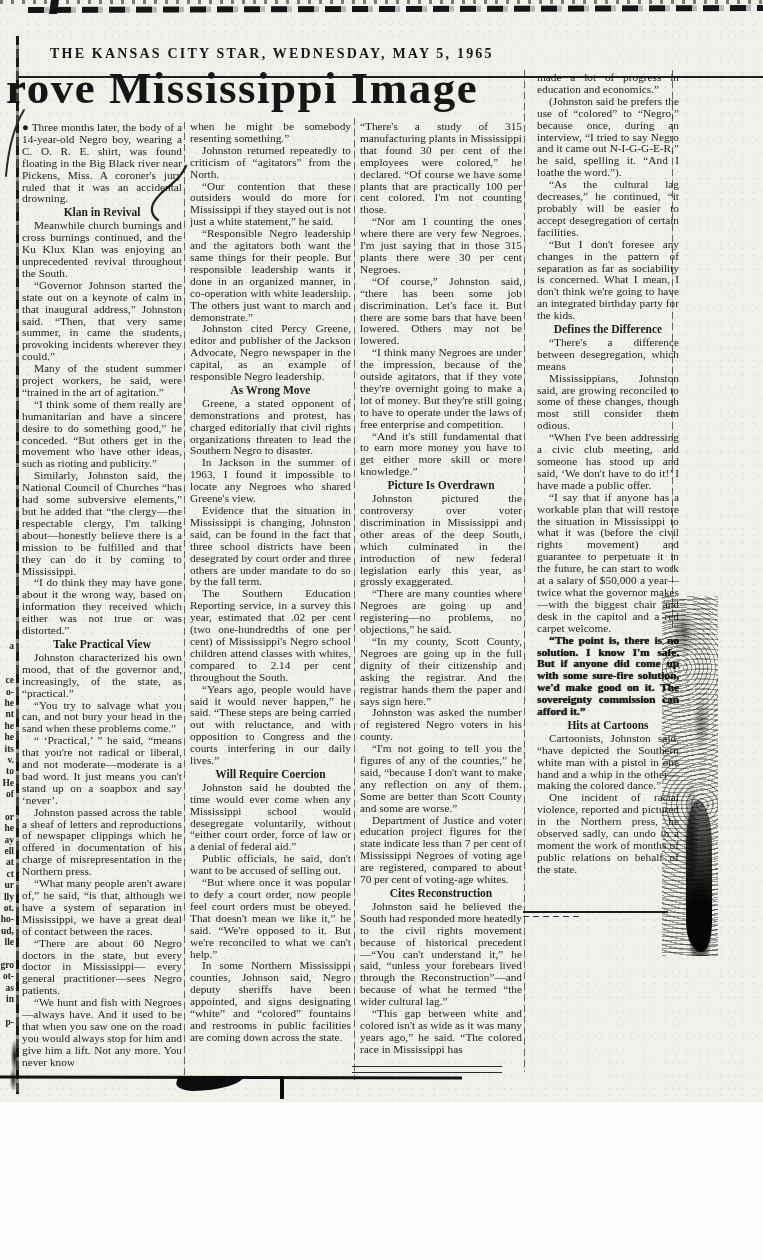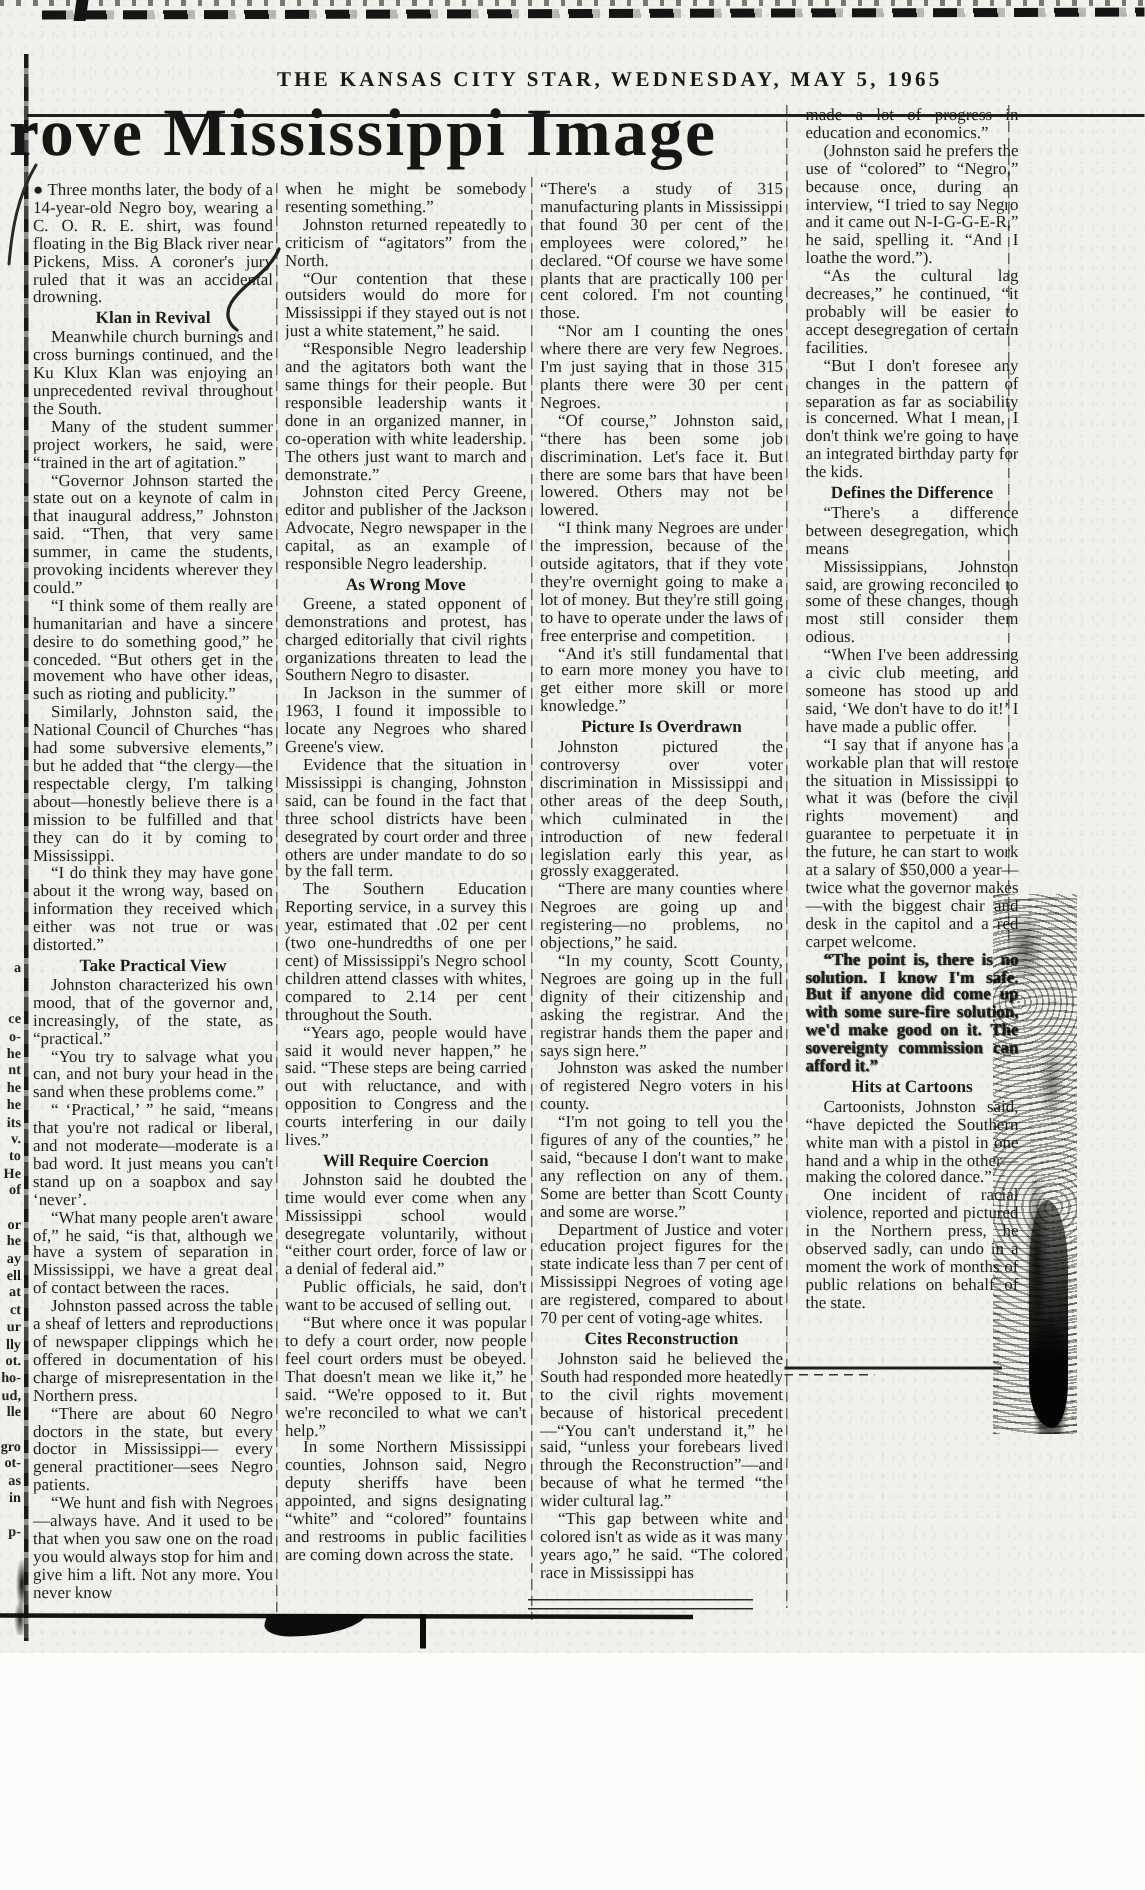--- a/index.html
+++ b/index.html
@@ -29,21 +29,21 @@
   }
   .torn-top-dots{
     position:absolute;left:0;top:0;width:763px;height:4px;
     background:repeating-linear-gradient(90deg, rgba(20,20,20,.55) 0 3px, transparent 3px 11px);
   }
   .topleft-mark{
     position:absolute;left:50px;top:0;width:8px;height:14px;background:#141414;transform:skewX(-8deg);
   }
   .masthead{
     position:absolute;left:50px;top:46px;width:713px;
-    text-align:center;font-weight:bold;font-size:14px;letter-spacing:2.2px;
+    text-align:left;font-weight:bold;font-size:14px;letter-spacing:2.2px;
     color:#181818;white-space:nowrap;
   }
   .masthead-rule{
     position:absolute;left:18px;top:76px;width:745px;height:3px;
     border-top:2px solid #202020;
   }
   .left-border{
     position:absolute;left:16px;top:36px;width:3px;height:1058px;
     background:repeating-linear-gradient(180deg,#1a1a1a 0 9px, rgba(26,26,26,.45) 9px 13px, rgba(26,26,26,.8) 13px 22px);
   }
@@ -143,31 +143,31 @@
   <div class="masthead">THE KANSAS CITY STAR, WEDNESDAY, MAY 5, 1965</div>
   <div class="masthead-rule"></div>
   <div class="left-border"></div>
 
   <h1 class="headline" style="margin:0;">rove Mississippi Image</h1>
 
   <div class="col col1">
       <p class="para noindent">● Three months later, the body of a 14-year-old Negro boy, wearing a C. O. R. E. shirt, was found floating in the Big Black river near Pickens, Miss. A coroner's jury ruled that it was an accidental drowning.</p>
       <div class="subhead">Klan in Revival</div>
       <p class="para">Meanwhile church burnings and cross burnings continued, and the Ku Klux Klan was enjoying an unprecedented revival throughout the South.</p>
+      <p class="para">“Governor Johnson started the state out on a keynote of calm in that inaugural address,” Johnston said. “Then, that very same summer, in came the students, provoking incidents wherever they could.”</p>
       <p class="para">Many of the student summer project workers, he said, were “trained in the art of agitation.”</p>
-      <p class="para">“Governor Johnson started the state out on a keynote of calm in that inaugural address,” Johnston said. “Then, that very same summer, in came the students, provoking incidents wherever they could.”</p>
       <p class="para">“I think some of them really are humanitarian and have a sincere desire to do something good,” he conceded. “But others get in the movement who have other ideas, such as rioting and publicity.”</p>
       <p class="para">Similarly, Johnston said, the National Council of Churches “has had some subversive elements,” but he added that “the clergy—the respectable clergy, I'm talking about—honestly believe there is a mission to be fulfilled and that they can do it by coming to Mississippi.</p>
       <p class="para">“I do think they may have gone about it the wrong way, based on information they received which either was not true or was distorted.”</p>
       <div class="subhead">Take Practical View</div>
       <p class="para">Johnston characterized his own mood, that of the governor and, increasingly, of the state, as “practical.”</p>
       <p class="para">“You try to salvage what you can, and not bury your head in the sand when these problems come.”</p>
       <p class="para">“ ‘Practical,’ ” he said, “means that you're not radical or liberal, and not moderate—moderate is a bad word. It just means you can't stand up on a soapbox and say ‘never’.</p>
+      <p class="para">Johnston passed across the table a sheaf of letters and reproductions of newspaper clippings which he offered in documentation of his charge of misrepresentation in the Northern press.</p>
       <p class="para">“What many people aren't aware of,” he said, “is that, although we have a system of separation in Mississippi, we have a great deal of contact between the races.</p>
-      <p class="para">Johnston passed across the table a sheaf of letters and reproductions of newspaper clippings which he offered in documentation of his charge of misrepresentation in the Northern press.</p>
       <p class="para">“There are about 60 Negro doctors in the state, but every doctor in Mississippi— every general practitioner—sees Negro patients.</p>
       <p class="para">“We hunt and fish with Negroes—always have. And it used to be that when you saw one on the road you would always stop for him and give him a lift. Not any more. You never know</p>
     </div>
   <div class="col col2">
       <p class="para noindent">when he might be somebody resenting something.”</p>
       <p class="para">Johnston returned repeatedly to criticism of “agitators” from the North.</p>
       <p class="para">“Our contention that these outsiders would do more for Mississippi if they stayed out is not just a white statement,” he said.</p>
       <p class="para">“Responsible Negro leadership and the agitators both want the same things for their people. But responsible leadership wants it done in an organized manner, in co-operation with white leadership. The others just want to march and demonstrate.”</p>
       <p class="para">Johnston cited Percy Greene, editor and publisher of the Jackson Advocate, Negro newspaper in the capital, as an example of responsible Negro leadership.</p>
       <div class="subhead">As Wrong Move</div>

